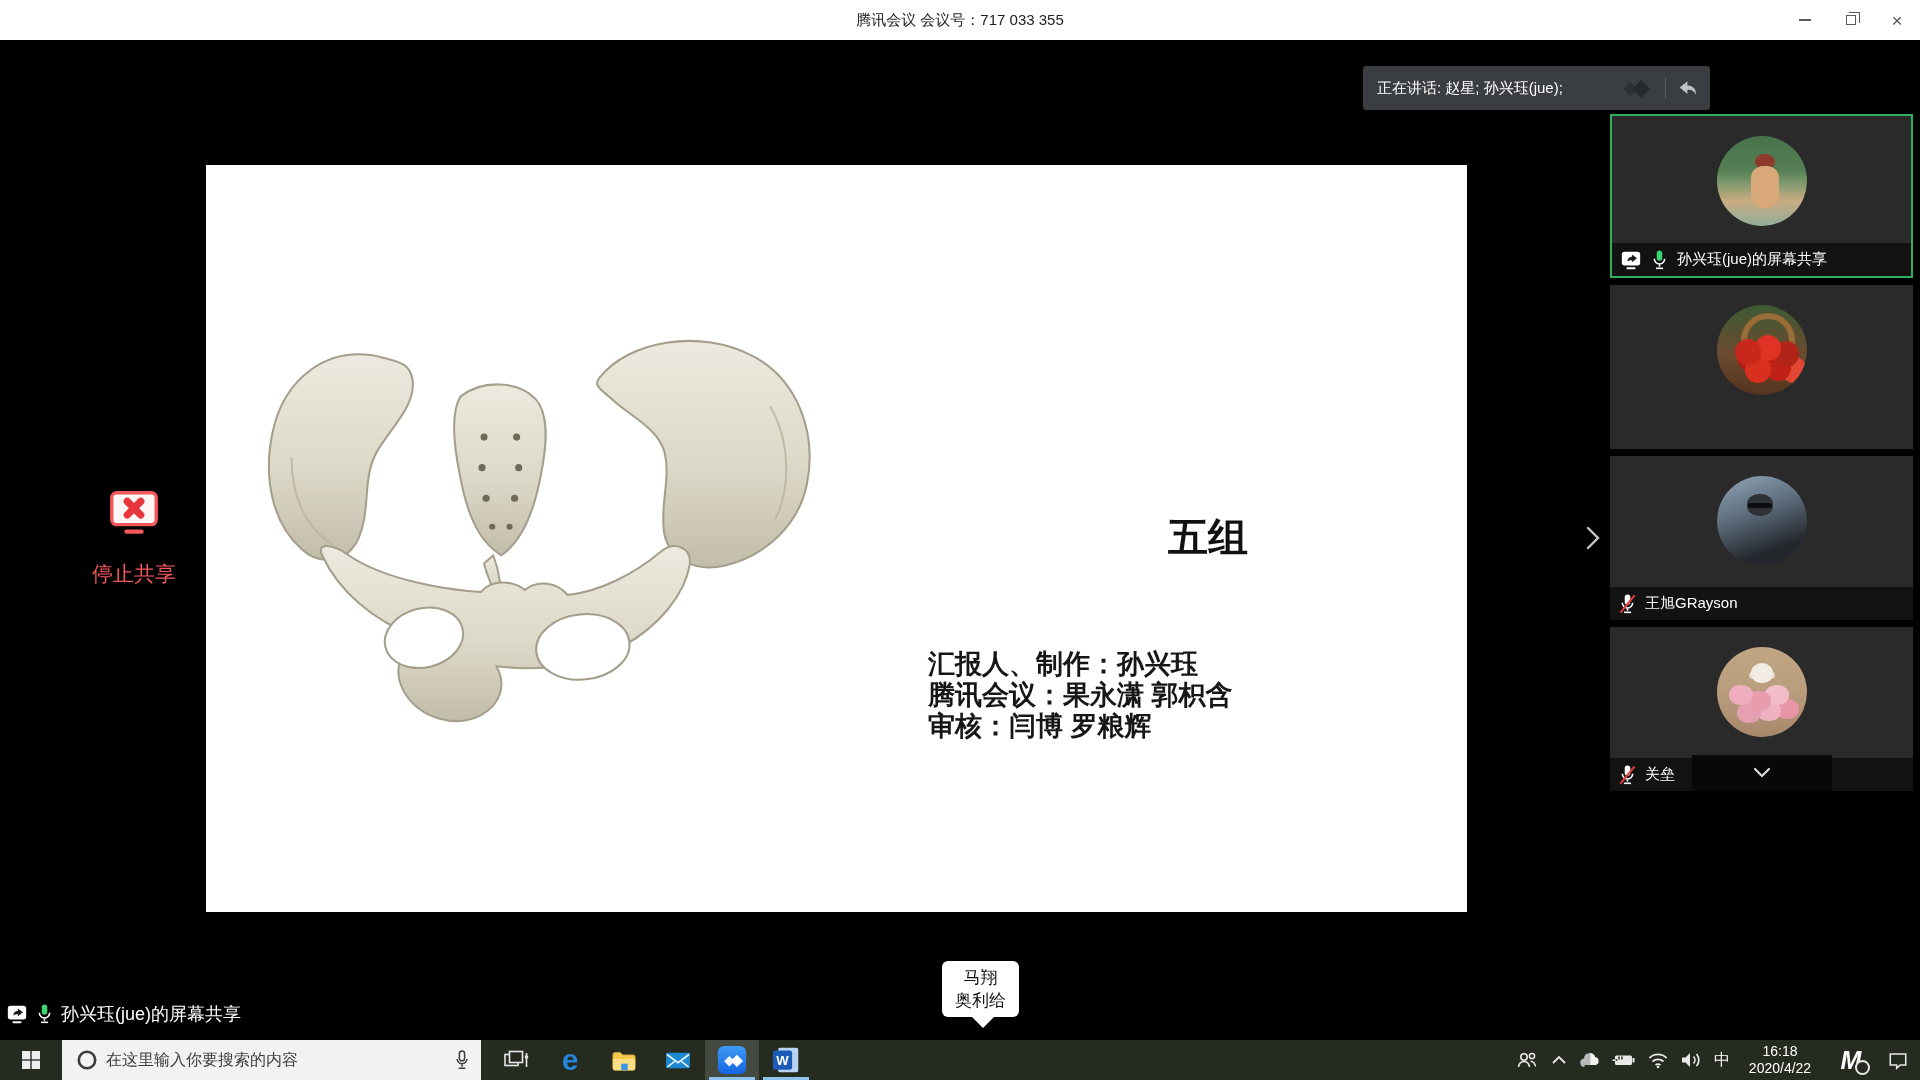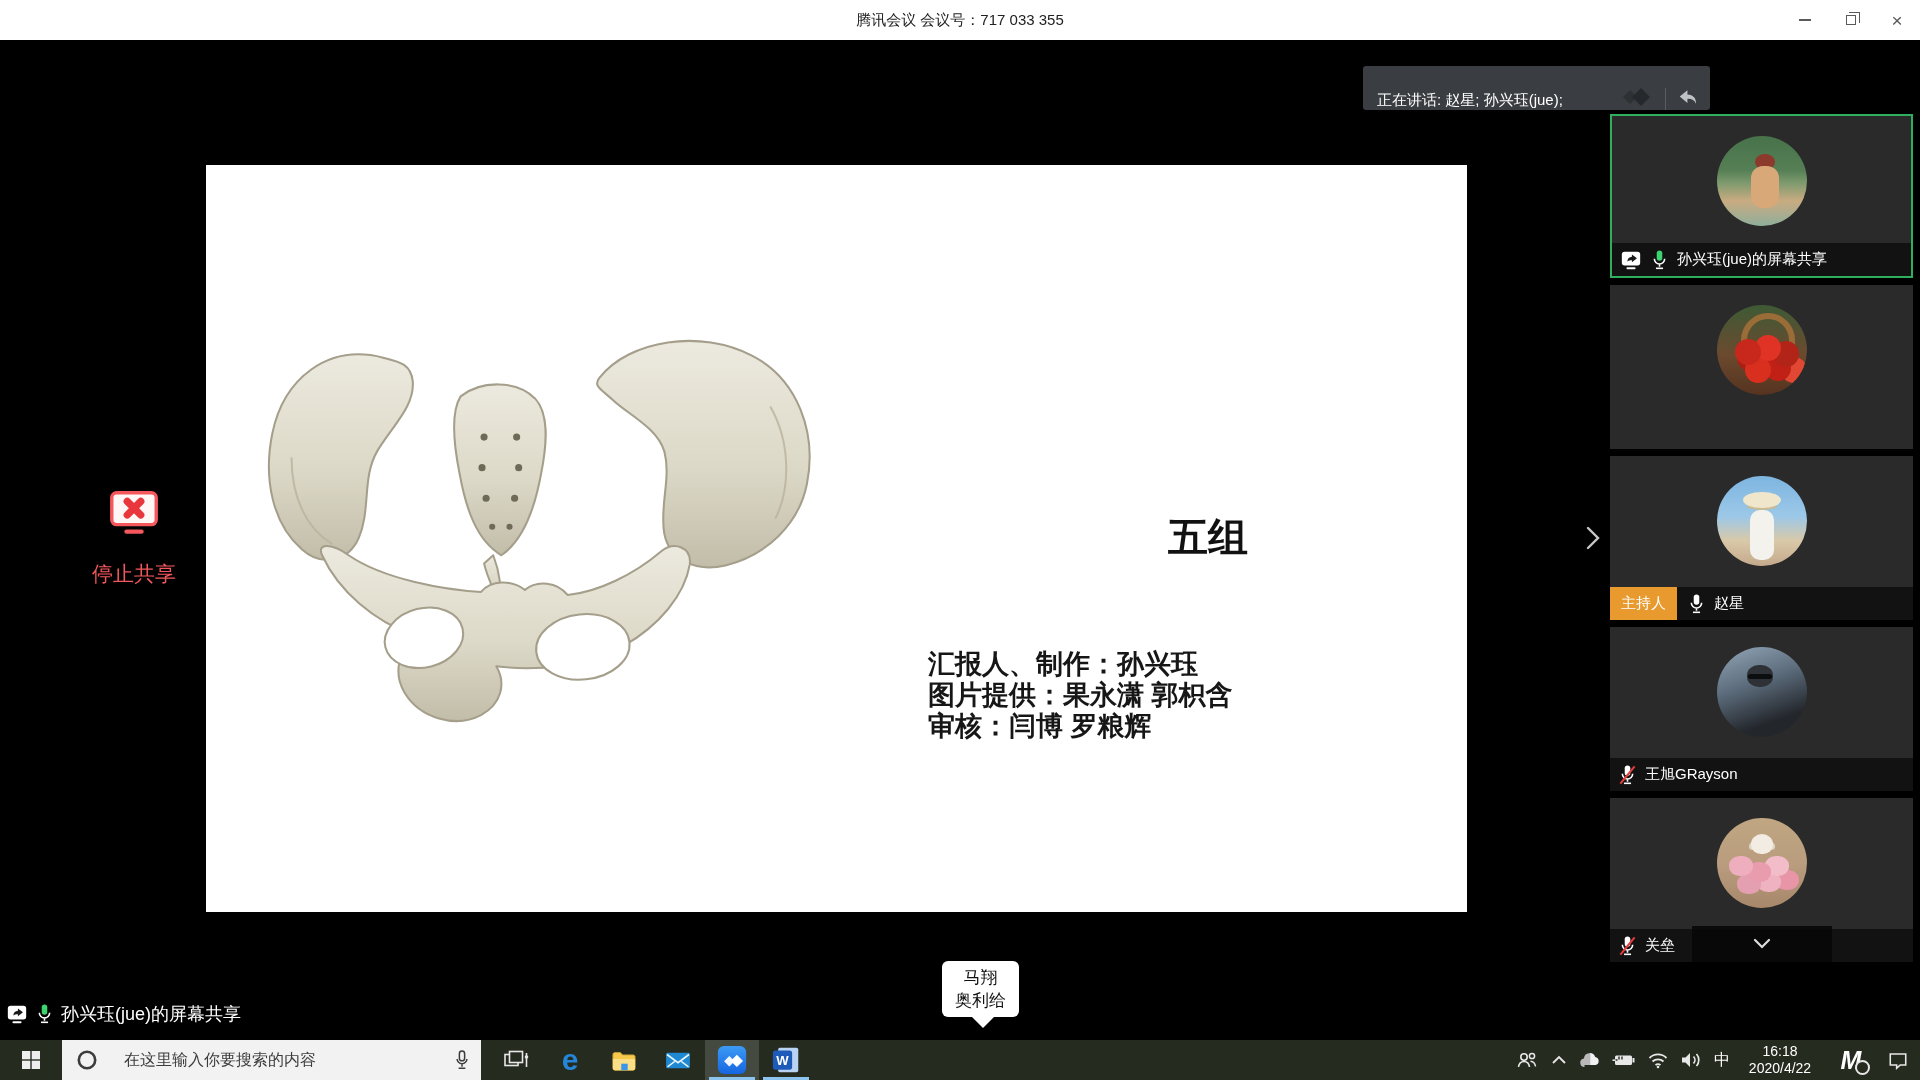--- a/index.html
+++ b/index.html
@@ -15,21 +15,21 @@
   .glyph-min{width:12px;height:0;border-bottom:2px solid #5a5a5a;display:block;}
   .glyph-restore{width:10px;height:10px;border:1.5px solid #5a5a5a;position:relative;display:block;background:#fff;}
   .glyph-restore:before{content:"";position:absolute;left:2px;top:-4px;width:10px;height:10px;border:1.5px solid #5a5a5a;border-left:none;border-bottom:none;}
   .glyph-close{font-size:19px;line-height:1;}
 
   
   .main{position:absolute;left:0;top:40px;width:1920px;height:1000px;background:#000;}
 
   
   .banner{position:absolute;left:1363px;top:26px;width:347px;height:44px;background:var(--banner-bg);
-    border-radius:3px;display:flex;align-items:flex-end;padding:0 8px 0 14px;}
+    border-radius:3px;display:flex;align-items:center;padding:0 8px 0 14px;}
   .banner-text{color:#fff;font-size:15px;white-space:nowrap;flex:1;}
   .banner-logo{width:44px;height:28px;flex:0 0 auto;}
   .banner-div{width:1px;height:22px;background:#595d61;margin:0 6px;}
   .banner-arrow{width:30px;height:26px;display:flex;align-items:center;justify-content:center;cursor:pointer;}
 
   
   .slide{position:absolute;left:206px;top:125px;width:1261px;height:747px;background:#fff;}
   .pelvis{position:absolute;left:55px;top:170px;width:550px;height:412px;}
   .slide-title{position:absolute;left:705px;top:168px;font-size:102px;font-weight:800;letter-spacing:8px;
     color:var(--title-red);line-height:1;}
@@ -87,21 +87,21 @@
 
   
   .popup{position:absolute;left:942px;top:921px;background:#fff;border-radius:6px;padding:5px 13px;
     font-size:17px;color:#111;line-height:23px;text-align:center;}
   .popup:after{content:"";position:absolute;left:30px;bottom:-11px;border:11px solid transparent;border-top-color:#fff;border-bottom:none;}
 
   
   .taskbar{position:absolute;left:0;top:1040px;width:1920px;height:40px;background:var(--taskbar-bg);
     display:flex;align-items:stretch;}
   .tb-start{width:62px;display:flex;align-items:center;justify-content:center;cursor:pointer;}
-  .tb-search{width:419px;background:#f2f2f2;display:flex;align-items:center;padding:0 10px 0 14px;gap:24px;cursor:text;}
+  .tb-search{width:419px;background:#f2f2f2;display:flex;align-items:center;padding:0 10px 0 14px;gap:6px;cursor:text;}
   .tb-search input{border:none;outline:none;background:transparent;flex:1;font-size:16px;color:#3c3c3c;}
   .tb-search input::placeholder{color:#3c3c3c;opacity:1;}
   .tb-icons{display:flex;margin-left:8px;}
   .tb-item{width:54px;display:flex;align-items:center;justify-content:center;position:relative;cursor:pointer;}
   .tb-item.open:after{content:"";position:absolute;left:4px;right:4px;bottom:0;height:3px;background:var(--underline-blue);}
   .tb-item.active{background:#454a40;}
   .edge-e{font-size:30px;font-weight:700;color:#2486d8;line-height:1;}
   .tray{margin-left:auto;display:flex;align-items:center;}
   .tray-item{height:40px;display:flex;align-items:center;justify-content:center;cursor:pointer;color:#e8e8e8;}
   .ime-mode{width:28px;font-size:16px;color:#fff;}
@@ -176,21 +176,21 @@
             <circle cx="244" cy="188" r="3"></circle>
         </g>
         <g stroke="#b9b29c" stroke-width="2" fill="none" opacity=".8">
           <path d="M30 120 C30 160 45 190 70 205"></path>
           <path d="M500 70 C520 105 520 150 505 180"></path>
         </g>
       </svg>
       <div class="slide-group">五组</div>
       <div class="credits">
         <div>汇报人、制作：孙兴珏</div>
-        <div>图片提供：果永潇 郭枳含</div>
+        <div>腾讯会议：果永潇 郭枳含</div>
         <div>审核：闫博 罗粮辉</div>
       </div>
     </div>
 
     <div class="stop-share">
       <svg width="58" height="52" viewBox="0 0 60 52">
         <rect x="7" y="4" width="46" height="33" rx="5" fill="#fff6f6" stroke="var(--stop-red)" stroke-width="3.5"></rect>
         <path d="M23 13 L37 27 M37 13 L23 27" stroke="#e8363c" stroke-width="7.5" stroke-linecap="round"></path>
         <rect x="20" y="42" width="20" height="4.5" rx="2.2" fill="var(--stop-red)"></rect>
       </svg>
@@ -223,36 +223,20 @@
             </svg>
           </span>
           <span>孙兴珏(jue)的屏幕共享</span>
         </div>
       </div>
 
       <div class="tile">
         <div class="avatar av-1"></div>
       </div>
 
-      <div class="tile">
-        <div class="avatar av-2"></div>
-        <div class="labelbar has-badge">
-          <span class="badge">主持人</span>
-          <span class="mic mic-white">
-            <svg viewBox="0 0 24 28" width="19" height="24">
-              <rect class="mic-body" x="8.5" y="2" width="7" height="13" rx="3.5"></rect>
-              <path d="M5.5 12.5a6.5 6.5 0 0 0 13 0" fill="none" stroke="#fff" stroke-width="2"></path>
-              <line x1="12" y1="19.5" x2="12" y2="22.5" stroke="#fff" stroke-width="2"></line>
-              <line x1="7.5" y1="24.5" x2="16.5" y2="24.5" stroke="#fff" stroke-width="2"></line>
-              <line class="slash" x1="3" y1="25" x2="21" y2="3" stroke="var(--mute-red)" stroke-width="2.6"></line>
-            </svg>
-          </span>
-          <span>赵星</span>
-        </div>
-      </div>
 
       <div class="tile">
         <div class="avatar av-3"></div>
         <div class="labelbar">
           <span class="mic mic-muted">
             <svg viewBox="0 0 24 28" width="19" height="24">
               <rect class="mic-body" x="8.5" y="2" width="7" height="13" rx="3.5"></rect>
               <path d="M5.5 12.5a6.5 6.5 0 0 0 13 0" fill="none" stroke="#fff" stroke-width="2"></path>
               <line x1="12" y1="19.5" x2="12" y2="22.5" stroke="#fff" stroke-width="2"></line>
               <line x1="7.5" y1="24.5" x2="16.5" y2="24.5" stroke="#fff" stroke-width="2"></line>

